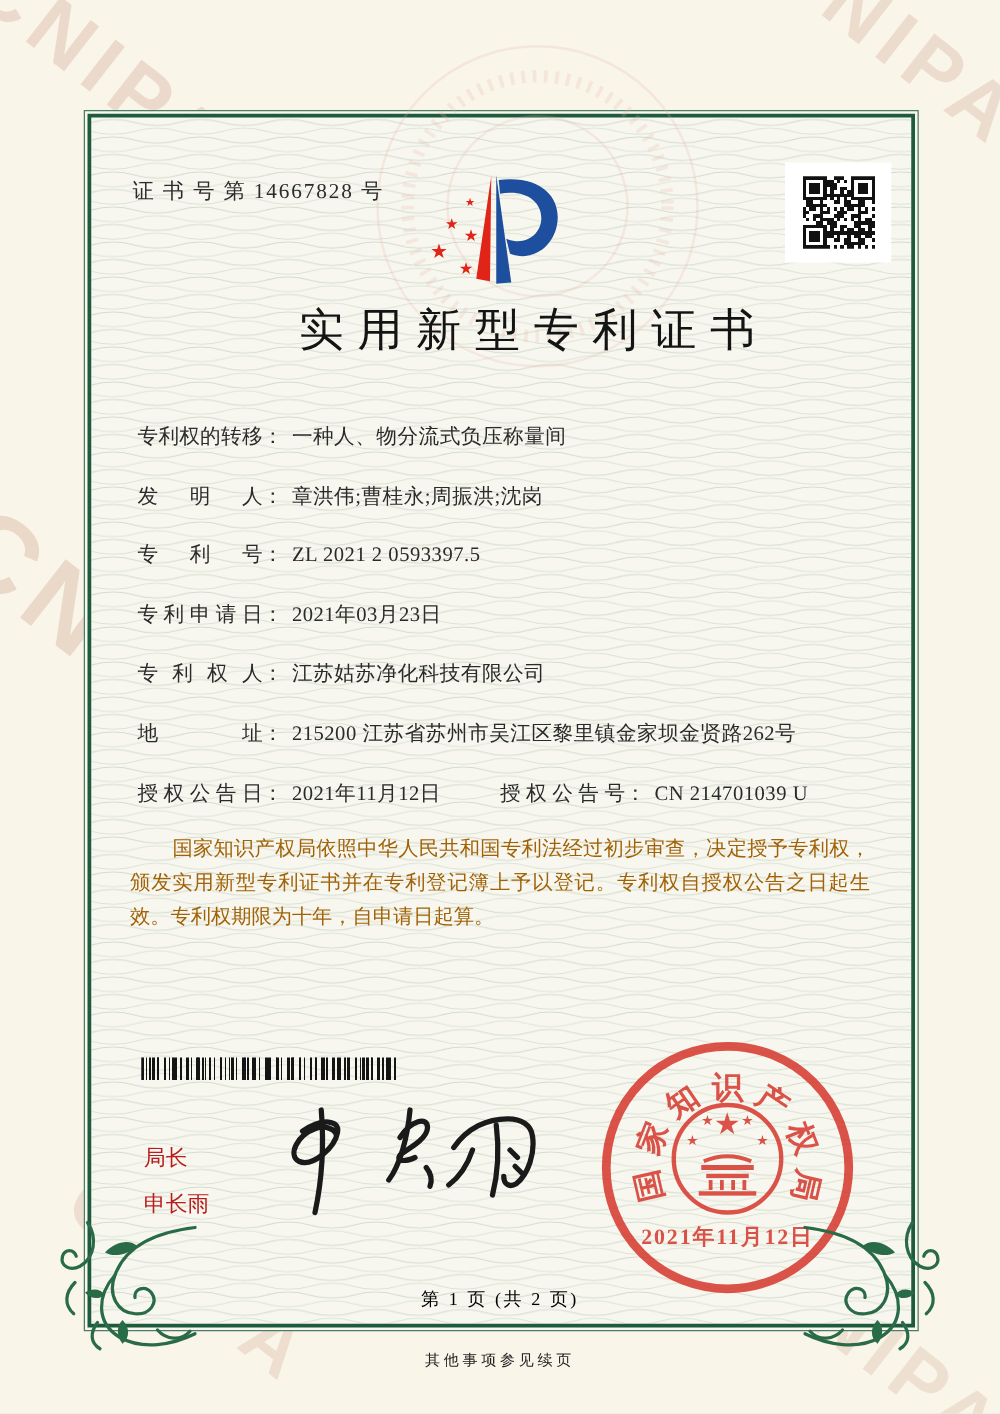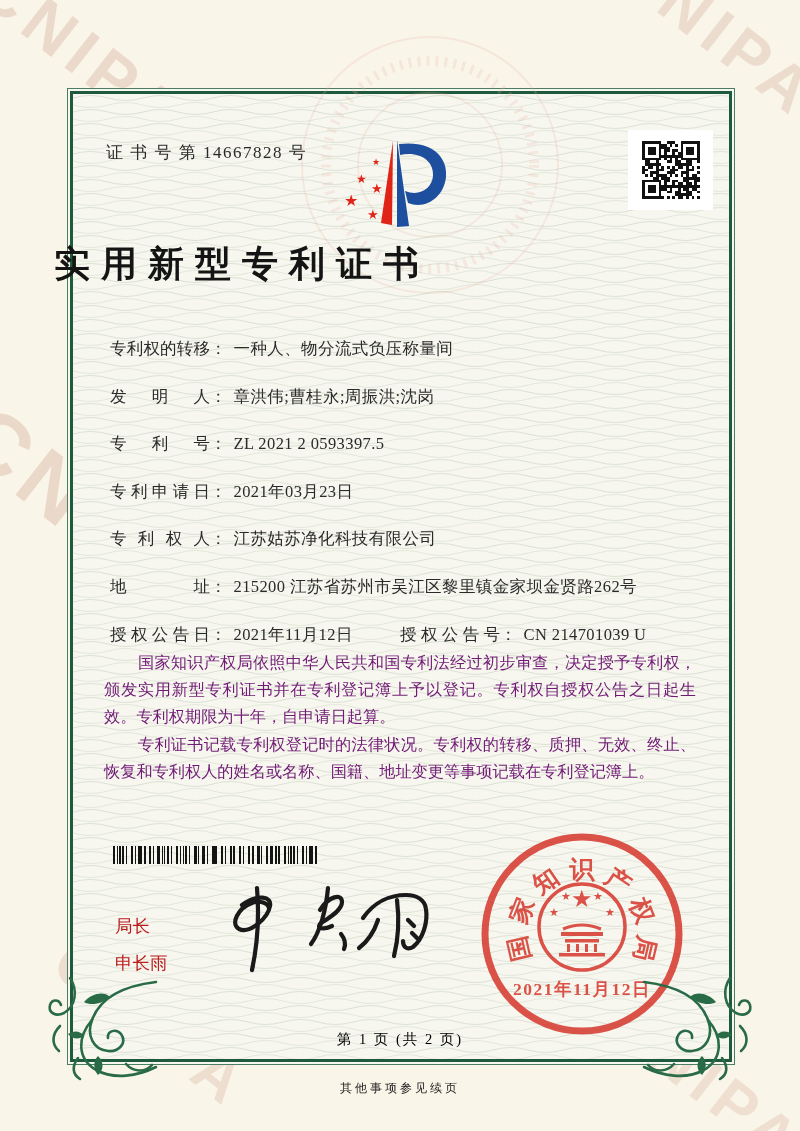--- a/index.html
+++ b/index.html
@@ -18,33 +18,33 @@
   
   .frame{position:absolute;left:67px;top:88px;width:668px;height:977px;
          border:1px solid #4a7d63;background:#f8f7ef;box-sizing:border-box;}
   .frame-inner{position:absolute;inset:2px;border:3px solid #1e5a3c;pointer-events:none;}
   .waves{position:absolute;inset:5px;}
   
   .certno{position:absolute;left:106px;top:141px;font-size:17px;letter-spacing:1.5px;color:#2b2b2b;}
   .logo{position:absolute;left:338px;top:132px;}
   .qrbox{position:absolute;left:628px;top:130px;width:85px;height:80px;background:#fff;
          display:flex;align-items:center;justify-content:center;}
-  .title{position:absolute;left:0;right:0;top:240px;text-align:left;font-size:36px;font-weight:bold;
+  .title{position:absolute;left:0;right:0;top:240px;text-align:center;font-size:36px;font-weight:normal;
          letter-spacing:11px;color:#141414;text-indent:11px;padding-left:43px;}
   .rosette{position:absolute;left:280px;top:30px;pointer-events:none;}
   
   .fields{position:absolute;left:110px;top:338px;width:560px;font-size:16.5px;color:#2a2a2a;}
   .frow{height:47.6px;white-space:nowrap;position:relative;}
   .flabel{display:inline-block;width:100px;text-align:justify;text-align-last:justify;}
   .fcolon{display:inline-block;}
   .fvalue{margin-left:7px;letter-spacing:.4px;}
   .pair2{position:absolute;left:290px;top:0;}
   
-  .paras{position:absolute;left:104px;right:104px;top:650px;font-size:16.2px;line-height:1.68;
-         text-align:justify;color:#701a75;}
+  .paras{position:absolute;left:104px;right:104px;top:666px;font-size:16.2px;line-height:1.68;
+         text-align:justify;color:#a16207;}
   .paras p{margin:0;text-indent:2.1em;}
   
   .barcode{position:absolute;left:113px;top:846px;width:207px;height:18px;
     background-image:
       repeating-linear-gradient(90deg,#141414 0 2px,transparent 2px 4px,#141414 4px 5px,transparent 5px 9px),
       repeating-linear-gradient(90deg,transparent 0 6px,#141414 6px 8px,transparent 8px 13px,#141414 13px 14px,transparent 14px 19px);}
   
   .signer{position:absolute;left:115px;top:914px;font-family:Liberation Serif, serif;
           font-size:17.5px;color:#b91c1c;}
   .signer .name{margin-top:13px;}
@@ -405,21 +405,20 @@
         <span class="flabel">授权公告日</span><span class="fcolon">：</span><span class="fvalue">2021年11月12日</span>
       </span>
       <span class="pair2">
         <span class="flabel">授权公告号</span><span class="fcolon">：</span><span class="fvalue">CN 214701039 U</span>
       </span>
     </div>
   </div>
 
   <div class="paras">
     <p>国家知识产权局依照中华人民共和国专利法经过初步审查，决定授予专利权，颁发实用新型专利证书并在专利登记簿上予以登记。专利权自授权公告之日起生效。专利权期限为十年，自申请日起算。</p>
-    <p>专利证书记载专利权登记时的法律状况。专利权的转移、质押、无效、终止、恢复和专利权人的姓名或名称、国籍、地址变更等事项记载在专利登记簿上。</p>
   </div>
 
   <div class="barcode"></div>
 
   <div class="signer">
     <div>局长</div>
     <div class="name">申长雨</div>
   </div>
 
   <svg class="signature" width="230" height="110" viewBox="0 0 230 110">

